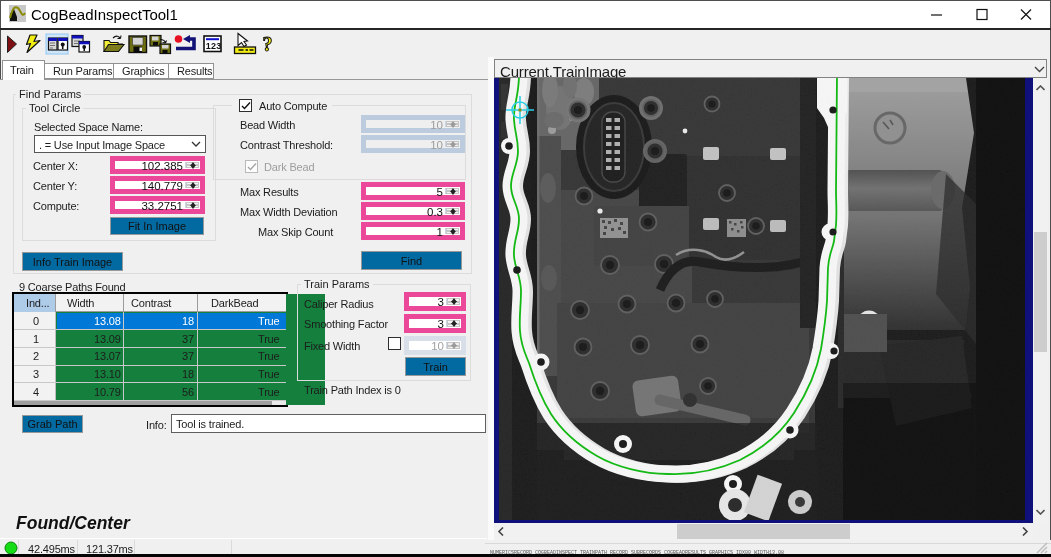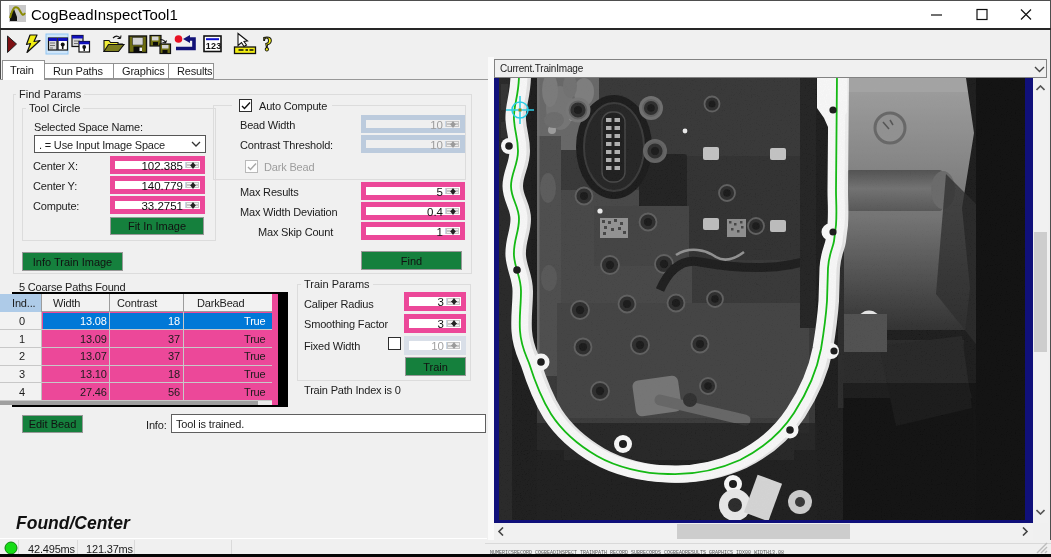--- a/index.html
+++ b/index.html
@@ -1,18 +1,18 @@
 <!DOCTYPE html>
 <html><head><meta charset="utf-8"><style>
 *{margin:0;padding:0;box-sizing:border-box}
 html,body{width:1051px;height:557px;overflow:hidden;background:#fff;font-family:"Liberation Sans",sans-serif}
 .ab{position:absolute}
 .lbl{position:absolute;font-size:11px;color:#1c1c1c;white-space:nowrap;letter-spacing:-0.18px}
 .dis{color:#9d9d9d}
-.btn{position:absolute;background:#15803d;border:1px solid #989898;font-size:11px;color:#111;display:flex;align-items:center;justify-content:center;white-space:nowrap}
+.btn{position:absolute;background:#0369a1;border:1px solid #989898;font-size:11px;color:#111;display:flex;align-items:center;justify-content:center;white-space:nowrap}
 .gb{position:absolute;border:1px solid #dcdcdc}
 .glab{position:absolute;font-size:11px;color:#1c1c1c;background:#f0f0f0;padding:0 3px;white-space:nowrap}
 .num{position:absolute;background:#fff;border:5px solid #ec4899}
 .num .v{position:absolute;right:17px;top:1px;bottom:0;font-size:11.5px;color:#111;display:flex;align-items:center}
 .spin{position:absolute;top:1px;bottom:1px;right:1px;width:14px;border-left:1px solid #c9d6e5}
 .spin i{position:absolute;left:0;right:0;height:50%;background:#f4f4f4;border:1px solid #c5c5c5;display:flex;align-items:center;justify-content:center}
 .spin i.dn{top:50%}
 .tu{width:0;height:0;border-left:3px solid transparent;border-right:3px solid transparent;border-bottom:4px solid #222}
 .td{width:0;height:0;border-left:3px solid transparent;border-right:3px solid transparent;border-top:4px solid #222}
 .spin.gray i{background:#efefef}
@@ -95,21 +95,21 @@
 <text x="262.5" y="20" font-family="Liberation Serif" font-size="20" font-weight="bold" fill="#f2ee13" stroke="#111" stroke-width="1">?</text>
 </svg>
 
 <div class="ab" style="left:1px;top:57px;width:487px;height:23px;background:#f0f0f0"></div>
 <div class="ab" style="left:0;top:79px;width:488px;height:1px;background:#989898"></div>
 <div class="ab" style="left:45px;top:63px;width:69px;height:16px;background:#fff;border:1px solid #919191;border-left:none"></div>
 <div class="ab" style="left:114px;top:63px;width:55px;height:16px;background:#fff;border:1px solid #919191;border-left:none"></div>
 <div class="ab" style="left:169px;top:63px;width:45px;height:16px;background:#fff;border:1px solid #919191;border-left:none"></div>
 <div class="ab" style="left:2px;top:60px;width:43px;height:20px;background:#fff;border:1px solid #919191;border-bottom:none"></div>
 <div class="lbl" style="left:10px;top:64px">Train</div>
-<div class="lbl" style="left:53px;top:65px">Run Paths</div>
+<div class="lbl" style="left:53px;top:65px">Run Params</div>
 <div class="lbl" style="left:122px;top:65px">Graphics</div>
 <div class="lbl" style="left:177px;top:65px">Results</div>
 
 <div class="ab" style="left:0;top:80px;width:488px;height:458px;background:#f0f0f0"></div>
 <div class="ab" style="left:488px;top:57px;width:6px;height:483px;background:#fafafa"></div>
 
 <div class="gb" style="left:13px;top:94px;width:459px;height:180px"></div>
 <div class="glab" style="left:16px;top:88px">Find Params</div>
 
 <div class="gb" style="left:22px;top:108px;width:194px;height:133px"></div>
@@ -202,21 +202,21 @@
     <span class="spin">
       <i class="up">
         <span class="tu"></span>
       </i>
       <i class="dn">
         <span class="td"></span>
       </i>
     </span>
   </div>
 <div class="num" style="left:361px;top:202px;width:104px;height:18px">
-    <span class="v">0.4</span>
+    <span class="v">0.3</span>
     <span class="spin">
       <i class="up">
         <span class="tu"></span>
       </i>
       <i class="dn">
         <span class="td"></span>
       </i>
     </span>
   </div>
 <div class="num" style="left:361px;top:222px;width:104px;height:18px">
@@ -226,23 +226,23 @@
         <span class="tu"></span>
       </i>
       <i class="dn">
         <span class="td"></span>
       </i>
     </span>
   </div>
 <div class="btn" style="left:22px;top:252px;width:101px;height:19px">Info Train Image</div>
 <div class="btn" style="left:361px;top:251px;width:101px;height:19px">Find</div>
 
-<div class="lbl" style="left:19px;top:281px">5 Coarse Paths Found</div>
+<div class="lbl" style="left:19px;top:281px">9 Coarse Paths Found</div>
 <div class="ab" style="left:12px;top:292px;width:276px;height:115px;background:#000"></div>
-<div class="ab" style="left:0;top:294px;width:278px;height:111px;background:#ec4899">
+<div class="ab" style="left:14px;top:294px;width:311px;height:111px;background:#15803d">
  <div class="ab" style="left:0;top:0;width:272px;height:17.5px;background:#f2f2f2;border-bottom:1px solid #9c9c9c"></div>
  <div class="ab" style="left:0;top:0;width:42px;height:17.5px;background:#aecbe8;border-right:1px solid #9c9c9c"></div>
  <div class="ab" style="left:109px;top:0;width:1px;height:17.5px;background:#9c9c9c"></div>
  <div class="ab" style="left:182.5px;top:0;width:1px;height:17.5px;background:#9c9c9c"></div>
  <div class="lbl" style="left:12px;top:3px">Ind...</div>
  <div class="lbl" style="left:53px;top:3px">Width</div>
  <div class="lbl" style="left:117px;top:3px">Contrast</div>
  <div class="lbl" style="left:197px;top:3px">DarkBead</div>
 
  <div class="ab" style="left:0;top:17.5px;width:42px;height:88.5px;background:#f2f2f2;border-right:1px solid #bdbdbd"></div>
@@ -266,21 +266,21 @@
  <div class="lbl" style="left:244px;top:21px;color:#fff">True</div>
  <div class="lbl" style="left:80px;top:39px">13.09</div>
  <div class="lbl" style="left:168px;top:39px">37</div>
  <div class="lbl" style="left:244px;top:39px">True</div>
  <div class="lbl" style="left:80px;top:56px">13.07</div>
  <div class="lbl" style="left:168px;top:56px">37</div>
  <div class="lbl" style="left:244px;top:56px">True</div>
  <div class="lbl" style="left:80px;top:74px">13.10</div>
  <div class="lbl" style="left:168px;top:74px">18</div>
  <div class="lbl" style="left:244px;top:74px">True</div>
- <div class="lbl" style="left:80px;top:92px">27.46</div>
+ <div class="lbl" style="left:80px;top:92px">10.79</div>
  <div class="lbl" style="left:168px;top:92px">56</div>
  <div class="lbl" style="left:244px;top:92px">True</div>
  <div class="ab" style="left:0;top:106.5px;width:272px;height:4.5px;background:#e9e9e9"></div>
  <div class="ab" style="left:0;top:106.5px;width:258px;height:4.5px;background:#9f9f9f"></div>
 </div>
 
 <div class="gb" style="left:297px;top:284px;width:174px;height:97px"></div>
 <div class="glab" style="left:301px;top:278px">Train Params</div>
 <div class="lbl" style="left:304px;top:298px">Caliper Radius</div>
 <div class="lbl" style="left:304px;top:318px">Smoothing Factor</div>
@@ -315,41 +315,41 @@
         <span class="tu"></span>
       </i>
       <i class="dn">
         <span class="td"></span>
       </i>
     </span>
   </div>
 <div class="btn" style="left:405px;top:357px;width:61px;height:19px">Train</div>
 <div class="lbl" style="left:304px;top:384px">Train Path Index is 0</div>
 
-<div class="btn" style="left:22px;top:415px;width:61px;height:18px">Edit Bead</div>
+<div class="btn" style="left:22px;top:415px;width:61px;height:18px">Grab Path</div>
 <div class="lbl" style="left:146px;top:419px">Info:</div>
 <div class="ab" style="left:171px;top:414px;width:315px;height:19px;background:#fff;border:1px solid #5f5f5f"></div>
 <div class="lbl" style="left:176px;top:418px">Tool is trained.</div>
 
 <div class="ab" style="left:16px;top:513px;font-size:17.5px;font-weight:bold;font-style:italic;color:#111">Found/Center</div>
 
 <div class="ab" style="left:0;top:538px;width:487px;height:1px;background:#ffffff"></div>
 <div class="ab" style="left:0;top:539px;width:487px;height:16px;background:#f0f0f0"></div>
 <div class="sep" style="left:18px;top:540px;height:14px"></div>
 <div class="sep" style="left:77px;top:540px;height:14px"></div>
 <div class="sep" style="left:134px;top:540px;height:14px"></div>
 <div class="sep" style="left:231px;top:540px;height:14px"></div>
 <svg class="ab" style="left:4px;top:541px" width="14" height="14" viewBox="0 0 14 14">
     <circle cx="7" cy="7" r="6" fill="#16dc16" stroke="#0a860a" stroke-width="1"></circle>
   </svg>
 <div class="lbl" style="left:28px;top:543px">42.495ms</div>
 <div class="lbl" style="left:86px;top:543px">121.37ms</div>
 
 <div class="ab" style="left:494px;top:59px;width:553px;height:19px;background:#f0f0f0;border:1px solid #828282"></div>
-<div class="lbl" style="left:500px;top:63px;font-size:10px">Current.TrainImage</div>
+<div class="lbl" style="left:500px;top:63px;font-size:15px">Current.TrainImage</div>
 <svg class="ab" style="left:1034px;top:66px" width="11" height="7" viewBox="0 0 11 7">
     <path d="M1,1 L5.5,5.5 L10,1" fill="none" stroke="#444" stroke-width="1.4"></path>
   </svg>
 <svg class="ab" style="left:494px;top:78px" width="539" height="446" viewBox="0 0 539 446">
 <defs>
 <filter id="nz" x="0" y="0" width="100%" height="100%">
 <feTurbulence type="fractalNoise" baseFrequency="0.8" numOctaves="2" result="t"></feTurbulence>
 <feColorMatrix in="t" type="matrix" values="0 0 0 0 0.42 0 0 0 0 0.42 0 0 0 0 0.42 0.7 0.7 0.7 0 0"></feColorMatrix>
 </filter>
 <linearGradient id="caseg" x1="0" y1="0" x2="0" y2="1">

